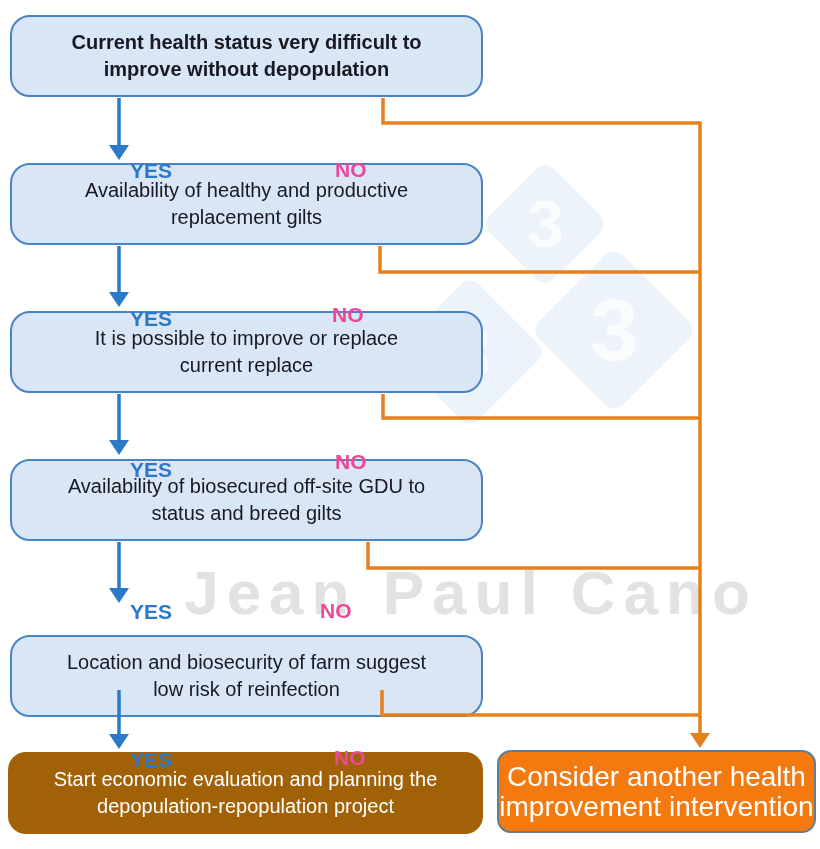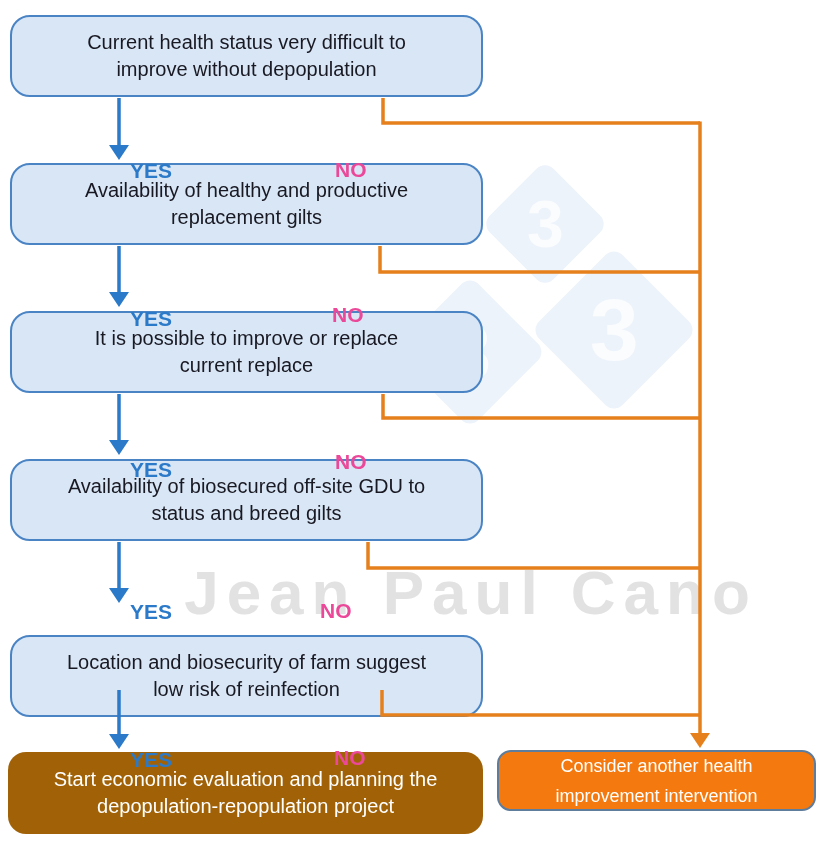--- a/index.html
+++ b/index.html
@@ -57,21 +57,21 @@
     border-radius: 20px;
     display: flex;
     align-items: center;
     justify-content: center;
     text-align: center;
     color: #191923;
     font-size: 20px;
     line-height: 27px;
     z-index: 2;
   }
-  .b1 { top: 15px;  }
+  .b1 { top: 15px; font-weight: bold;  }
   .b2 { top: 163px; }
   .b3 { top: 311px; }
   .b4 { top: 459px; }
   .b5 { top: 623px; margin-top: 12px; }
 
   
   .terminal {
     position: absolute;
     box-sizing: border-box;
     display: flex;
@@ -84,25 +84,25 @@
   .t-yes {
     left: 8px; top: 752px;
     width: 475px; height: 82px;
     background: #a16207;
     border-radius: 18px;
     font-size: 20px;
     line-height: 27px;
   }
   .t-no {
     left: 497px; top: 750px;
-    width: 319px; height: 61px;
+    width: 319px; height: 83px;
     background: #f4790f;
     border: 2px solid #5e7d9c;
     border-radius: 14px;
-    font-size: 18px;
+    font-size: 28px;
     line-height: 30px;
   }
 
   
   .lbl {
     position: absolute;
     font-size: 21px;
     font-weight: 800;
     z-index: 4;
     white-space: nowrap;

